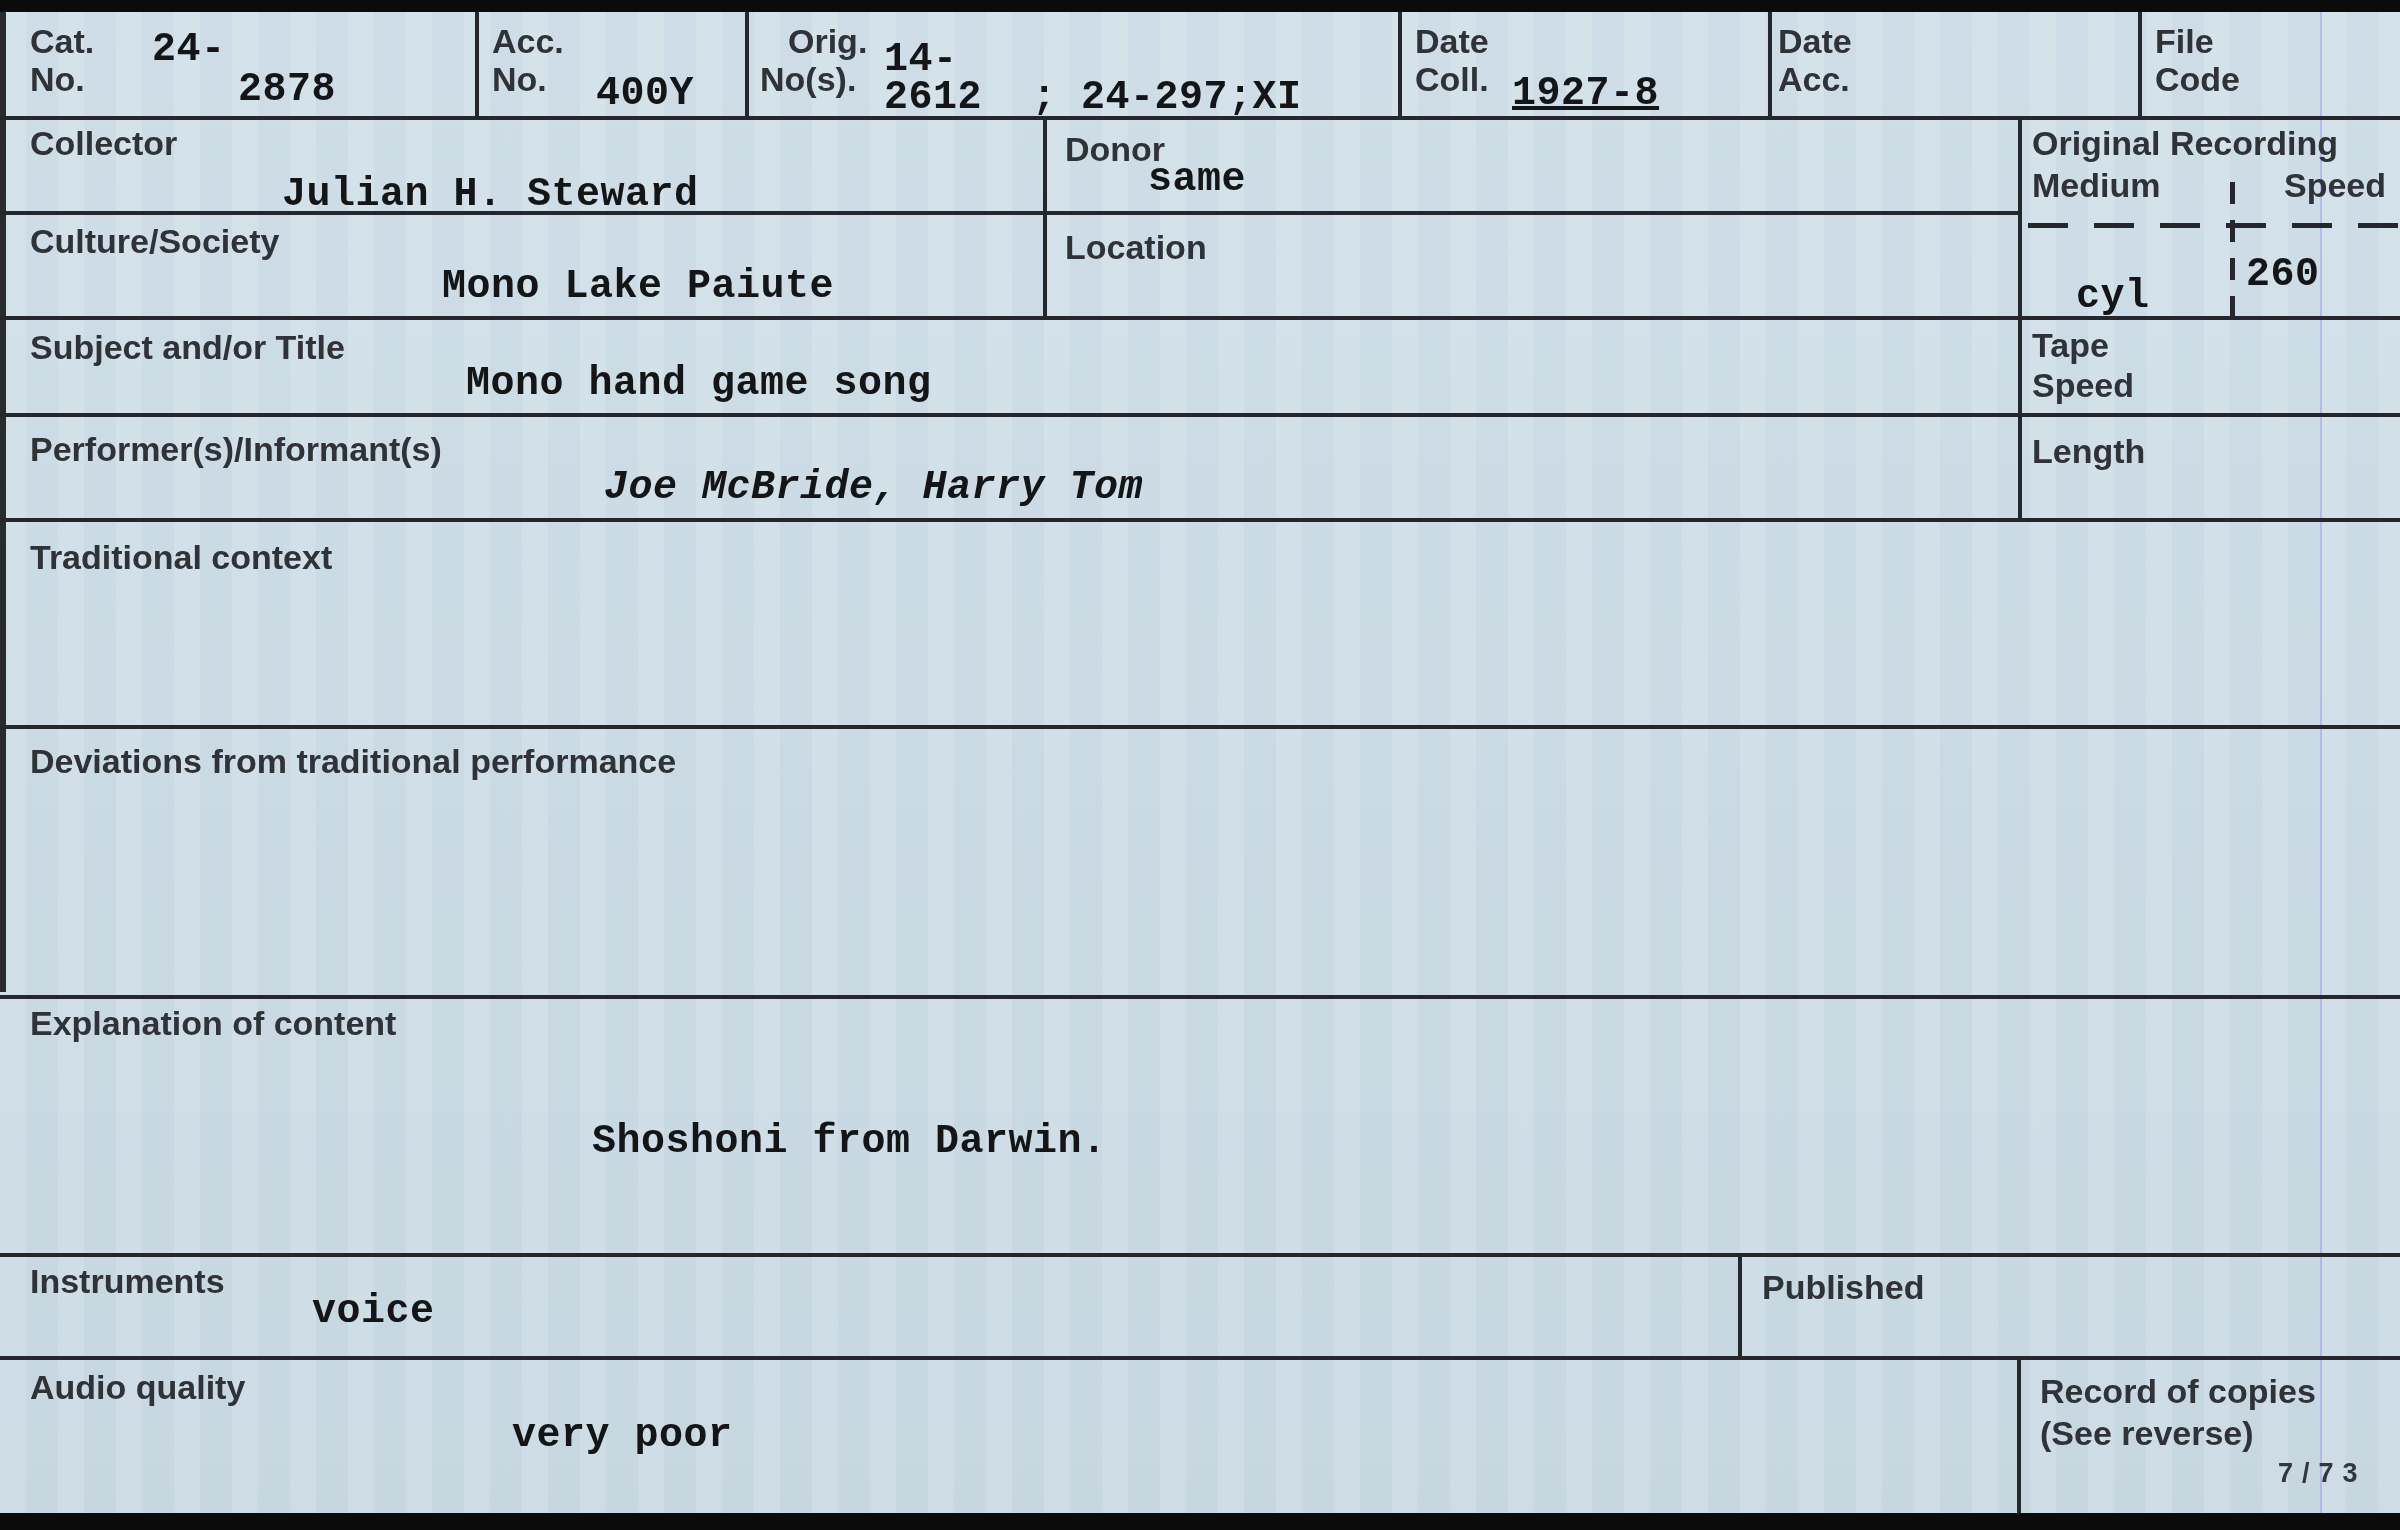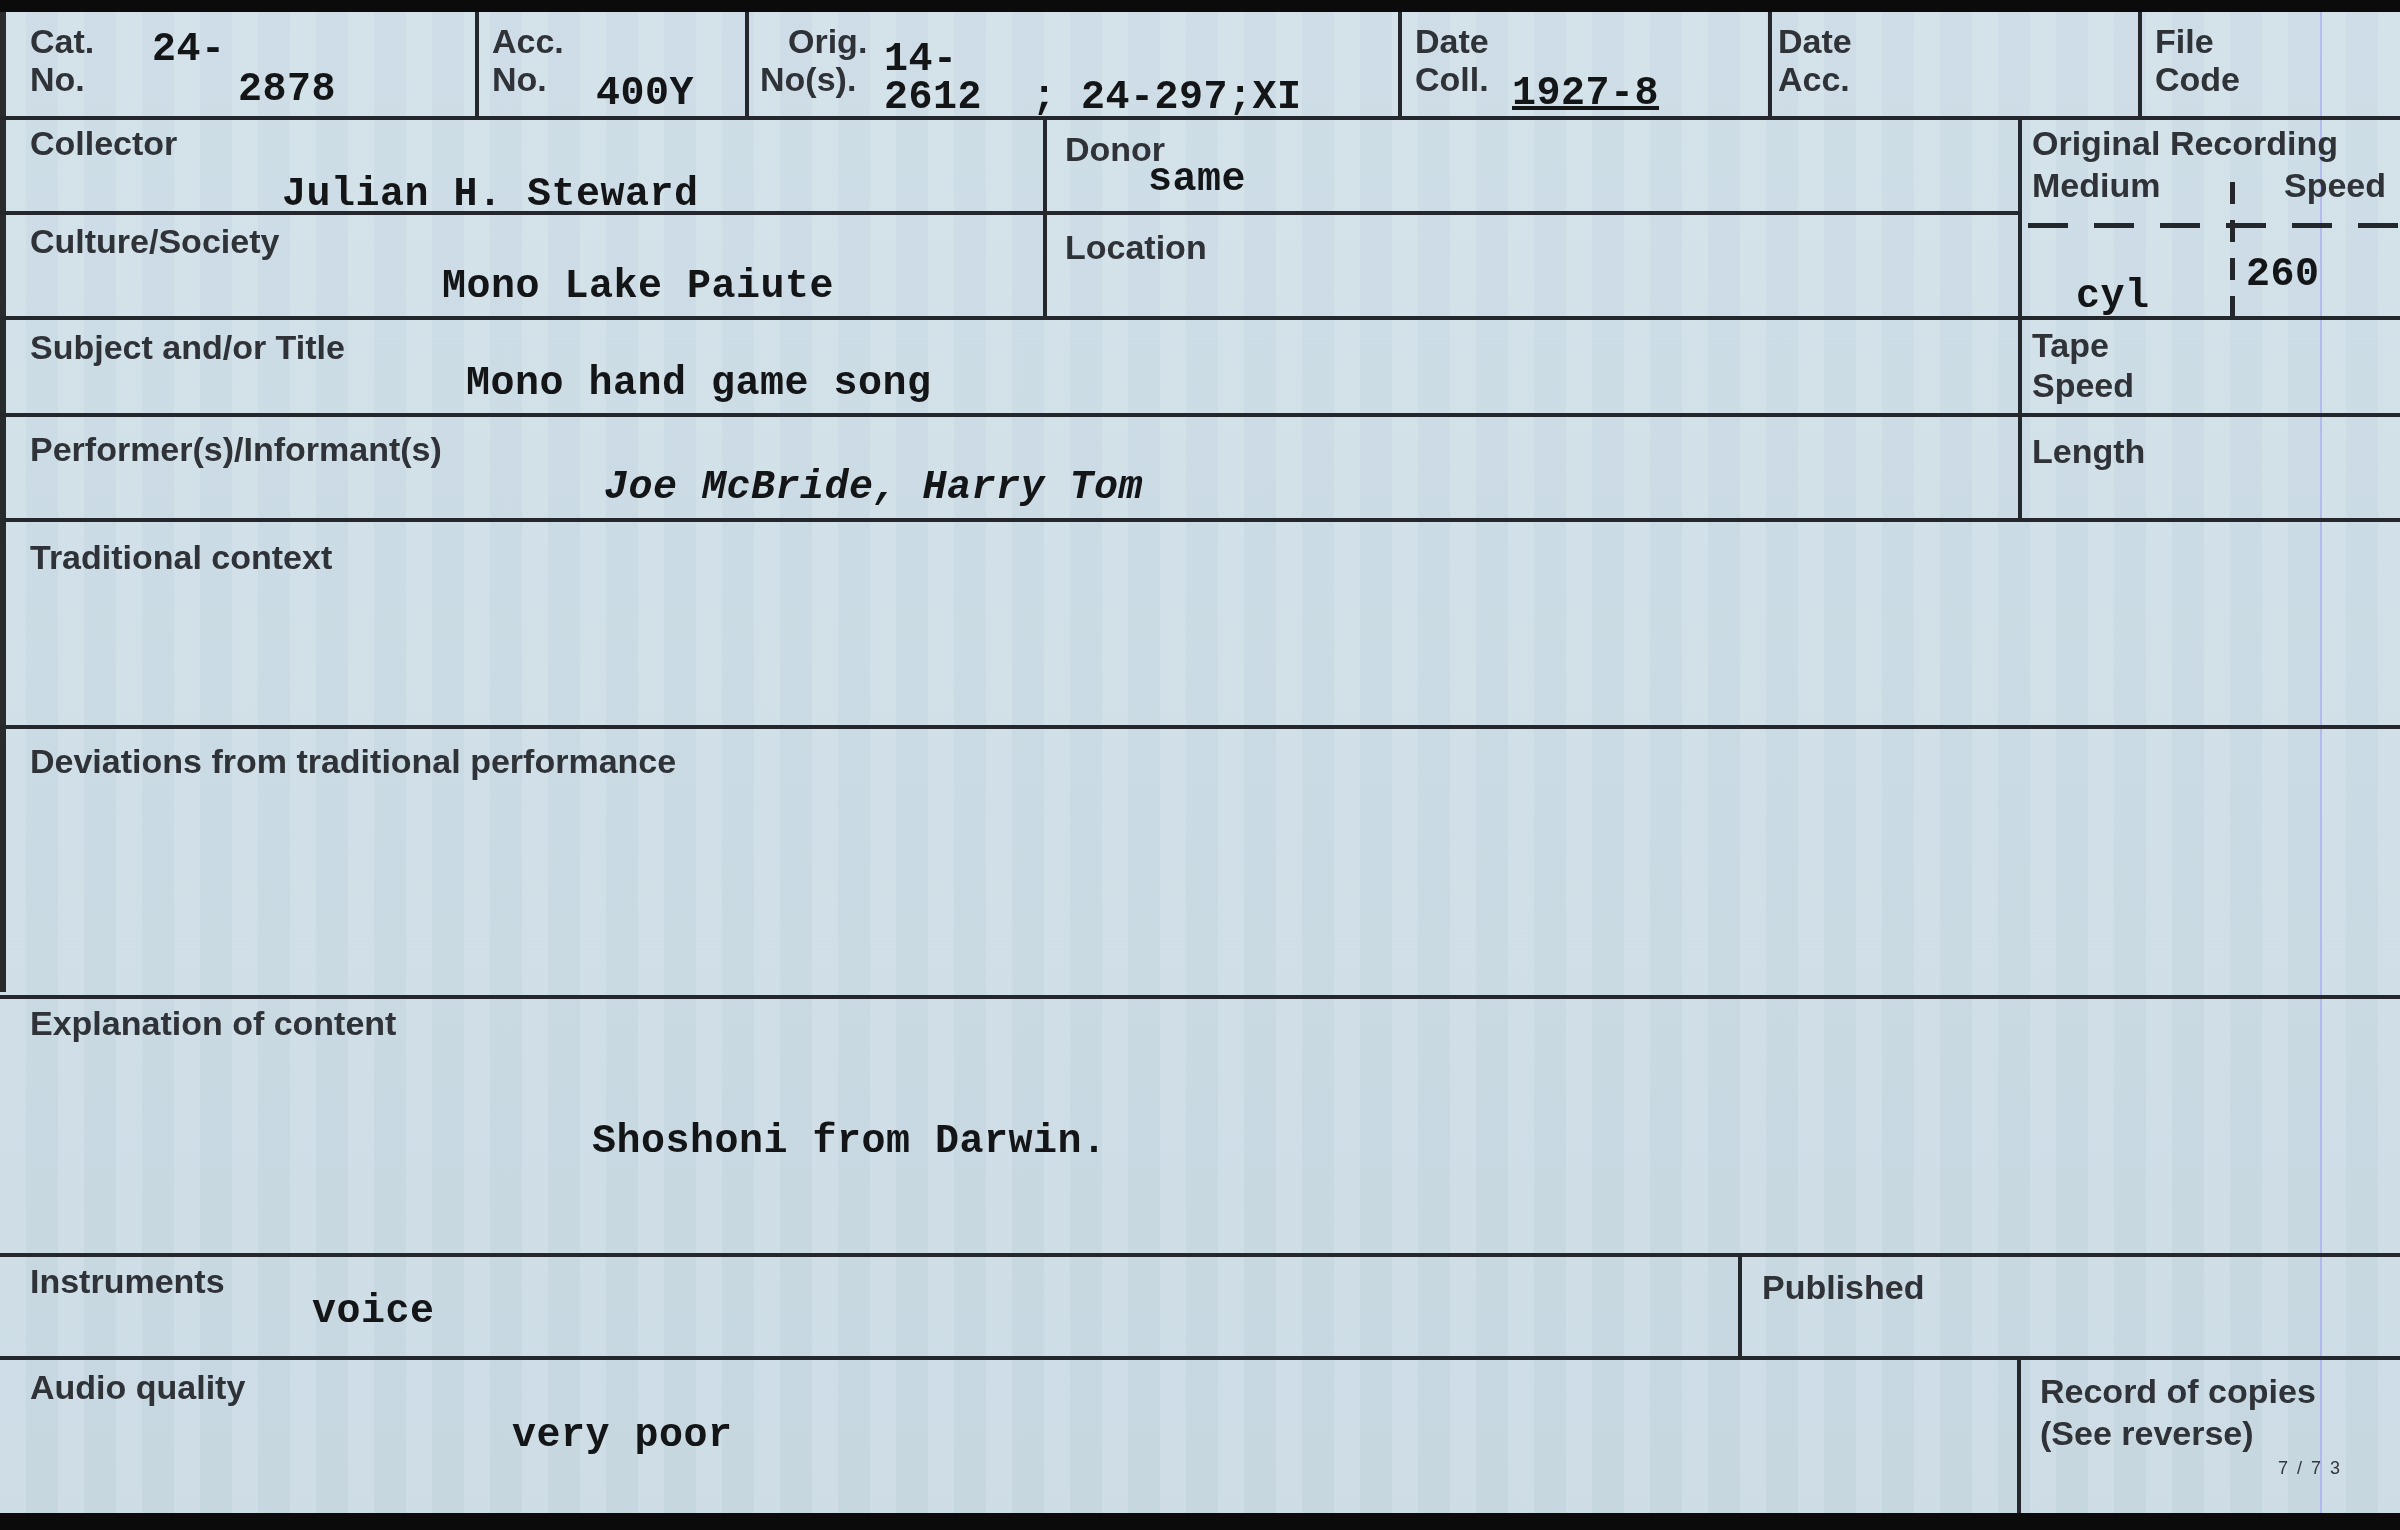--- a/index.html
+++ b/index.html
@@ -22,22 +22,22 @@
   .lbl{
     font-family:"Liberation Sans", sans-serif;
     font-weight:700;font-size:34px;line-height:1.12;color:#2f3237;white-space:nowrap;
   }
   .typ{
     font-family:"Liberation Mono","DejaVu Sans Mono",monospace;
     font-weight:700;font-size:40px;line-height:1;color:#141517;white-space:nowrap;
     letter-spacing:0.5px;
   }
   .formnum{
-    font-family:"Liberation Sans", sans-serif;font-weight:400;
-    font-size:18px;color:#33373c;letter-spacing:9px;white-space:nowrap;
+    font-family:"Liberation Sans", sans-serif;font-weight:700;
+    font-size:27px;color:#33373c;letter-spacing:9px;white-space:nowrap;
   }
   .artifact{background:rgba(122,116,255,0.35);}
   .edge{background:#0b0b0b;}
 </style>
 </head>
 <body>
 
 <div class="abs paper" style="left:0;top:12px;width:2400px;height:1501px;"></div>
 <div class="abs edge" style="left:0;top:12px;width:6px;height:980px;opacity:.85;"></div>
 <div class="abs artifact" style="left:2320px;top:12px;width:2px;height:1501px;"></div>

